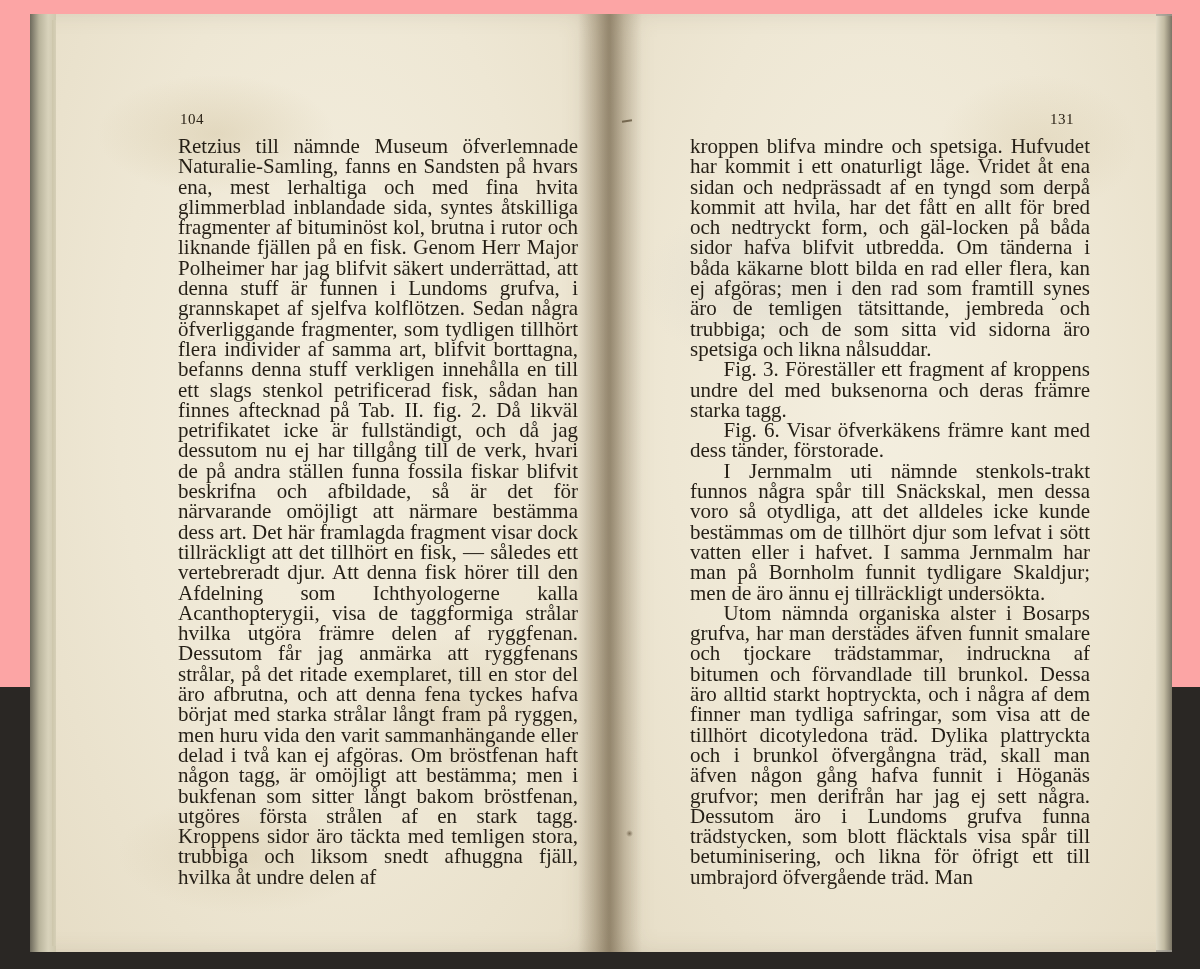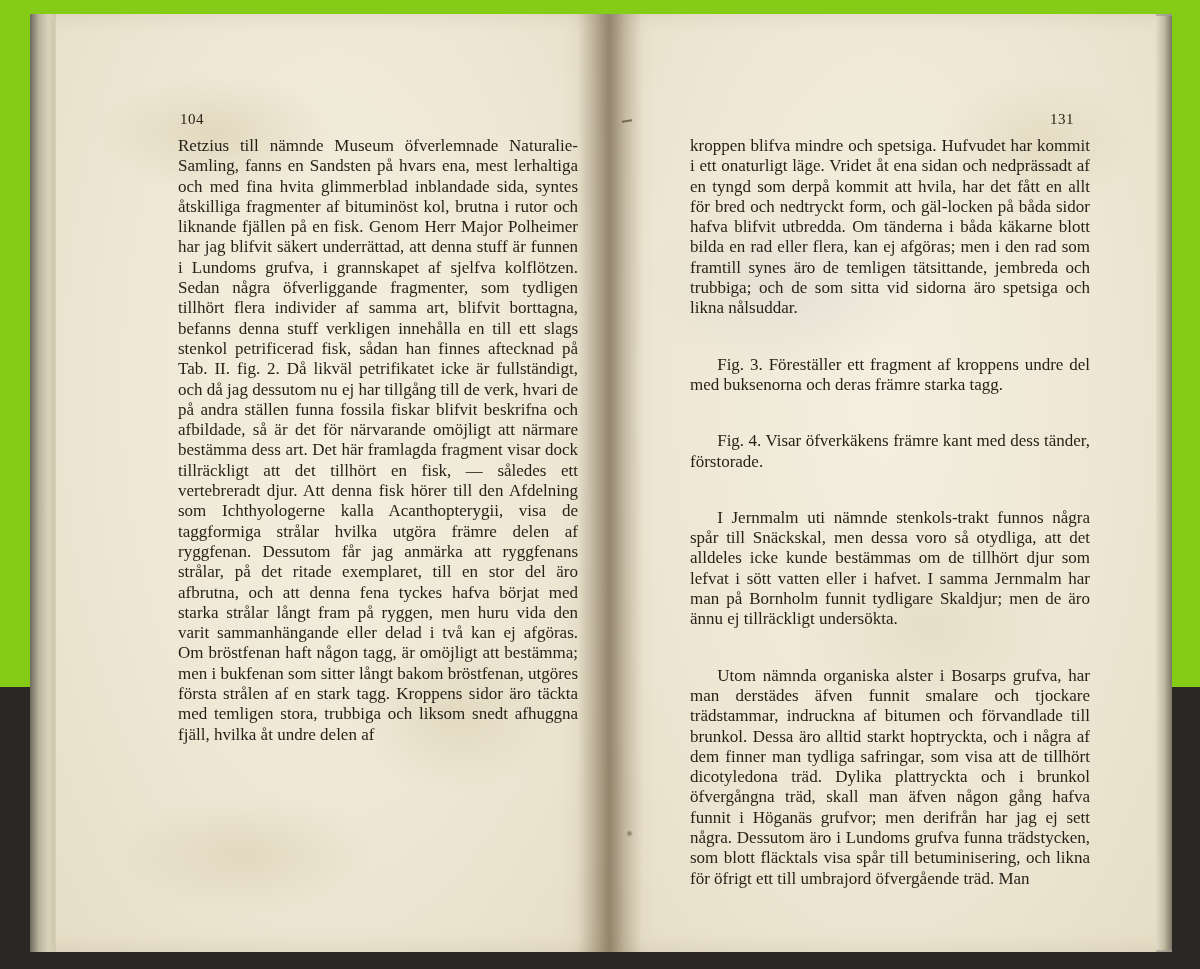--- a/index.html
+++ b/index.html
@@ -12,21 +12,21 @@
     height: 969px;
     overflow: hidden;
     font-family: "Liberation Serif", serif;
   }
 
   
   #scan {
     position: relative;
     width: 1200px;
     height: 687px;
-    background: #84cc16;
+    background: #fca5a5;
   }
 
   
   #book {
     position: absolute;
     left: 30px;
     top: 14px;
     width: 1142px;
     height: 938px;
     background: #efe9d8;
@@ -96,42 +96,42 @@
   
   .stain {
     position: absolute;
     border-radius: 50%;
     pointer-events: none;
   }
 
   .textcol {
     position: absolute;
     top: 122px;
-    font-size: 17px;
+    font-size: 21px;
     line-height: 20.3px;
     color: #221c13;
     text-align: justify;
     text-justify: inter-word;
     hyphens: manual;
   }
   #col-left  { left: 148px; width: 400px; }
   #col-right { left: 660px; width: 400px; }
 
   .folio {
     position: absolute;
     font-size: 15px;
     letter-spacing: 0.5px;
     color: #2a2216;
     font-family: "Liberation Serif", serif;
   }
   #folio-left  { left: 150px; top: 97px; }
   #folio-right { left: 1020px; top: 97px; }
 
   .para { margin: 0; }
-  .para + .para { text-indent: 1.6em; margin-top: 36px; }
+  .para + .para { text-indent: 1.6em; }
 
   
   #scan .ink-fade {
     filter: contrast(0.97);
   }
 
   
   #gutter-mark {
     position: absolute;
     left: 592px;
@@ -183,19 +183,19 @@
     <div class="folio" id="folio-left">104</div>
     <div class="folio" id="folio-right">131</div>
 
     <div class="textcol ink-fade" id="col-left">
       <p class="para">Retzius till nämnde Museum öfverlemnade Naturalie-Samling, fanns en Sandsten på hvars ena, mest lerhaltiga och med fina hvita glimmerblad inblandade sida, syntes åtskilliga fragmenter af bituminöst kol, brutna i rutor och liknande fjällen på en fisk. Genom Herr Major Polheimer har jag blifvit säkert underrättad, att denna stuff är funnen i Lundoms grufva, i grannskapet af sjelfva kolflötzen. Sedan några öfverliggande fragmenter, som tydligen tillhört flera individer af samma art, blifvit borttagna, befanns denna stuff verkligen innehålla en till ett slags stenkol petrificerad fisk, sådan han finnes aftecknad på Tab. II. fig. 2. Då likväl petrifikatet icke är fullständigt, och då jag dessutom nu ej har tillgång till de verk, hvari de på andra ställen funna fossila fiskar blifvit beskrifna och afbildade, så är det för närvarande omöjligt att närmare bestämma dess art. Det här framlagda fragment visar dock tillräckligt att det tillhört en fisk, — således ett vertebreradt djur. Att denna fisk hörer till den Afdelning som Ichthyologerne kalla Acanthopterygii, visa de taggformiga strålar hvilka utgöra främre delen af ryggfenan. Dessutom får jag anmärka att ryggfenans strålar, på det ritade exemplaret, till en stor del äro afbrutna, och att denna fena tyckes hafva börjat med starka strålar långt fram på ryggen, men huru vida den varit sammanhängande eller delad i två kan ej afgöras. Om bröstfenan haft någon tagg, är omöjligt att bestämma; men i bukfenan som sitter långt bakom bröstfenan, utgöres första strålen af en stark tagg. Kroppens sidor äro täckta med temligen stora, trubbiga och liksom snedt afhuggna fjäll, hvilka åt undre delen af</p>
     </div>
 
     <div class="textcol ink-fade" id="col-right">
       <p class="para">kroppen blifva mindre och spetsiga. Hufvudet har kommit i ett onaturligt läge. Vridet åt ena sidan och nedprässadt af en tyngd som derpå kommit att hvila, har det fått en allt för bred och nedtryckt form, och gäl-locken på båda sidor hafva blifvit utbredda. Om tänderna i båda käkarne blott bilda en rad eller flera, kan ej afgöras; men i den rad som framtill synes äro de temligen tätsittande, jembreda och trubbiga; och de som sitta vid sidorna äro spetsiga och likna nålsuddar.</p>
       <p class="para">Fig. 3. Föreställer ett fragment af kroppens undre del med buksenorna och deras främre starka tagg.</p>
-      <p class="para">Fig. 4. Visar öfverkäkens främre kant med dess tänder, förstorade.</p>
+      <p class="para">Fig. 6. Visar öfverkäkens främre kant med dess tänder, förstorade.</p>
       <p class="para">I Jernmalm uti nämnde stenkols-trakt funnos några spår till Snäckskal, men dessa voro så otydliga, att det alldeles icke kunde bestämmas om de tillhört djur som lefvat i sött vatten eller i hafvet. I samma Jernmalm har man på Bornholm funnit tydligare Skaldjur; men de äro ännu ej tillräckligt undersökta.</p>
       <p class="para">Utom nämnda organiska alster i Bosarps grufva, har man derstädes äfven funnit smalare och tjockare trädstammar, indruckna af bitumen och förvandlade till brunkol. Dessa äro alltid starkt hoptryckta, och i några af dem finner man tydliga safringar, som visa att de tillhört dicotyledona träd. Dylika plattryckta och i brunkol öfvergångna träd, skall man äfven någon gång hafva funnit i Höganäs grufvor; men derifrån har jag ej sett några. Dessutom äro i Lundoms grufva funna trädstycken, som blott fläcktals visa spår till betuminisering, och likna för öfrigt ett till umbrajord öfvergående träd. Man</p>
     </div>
 
   </div>
 </div>
 
 </body></html>

